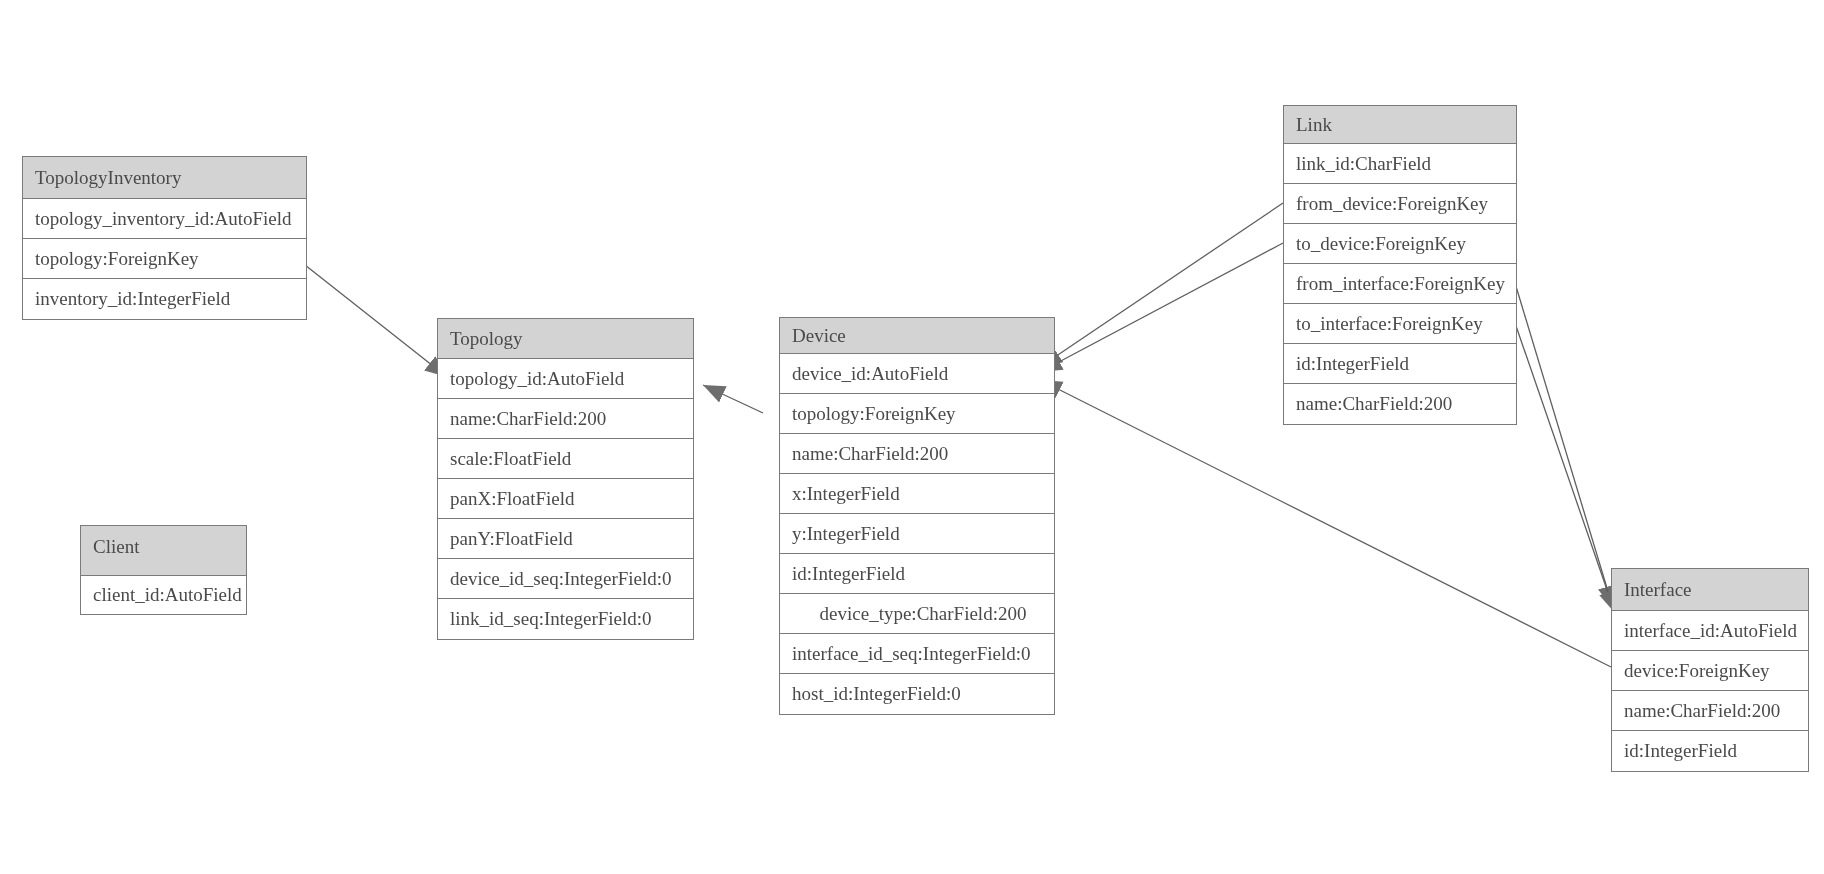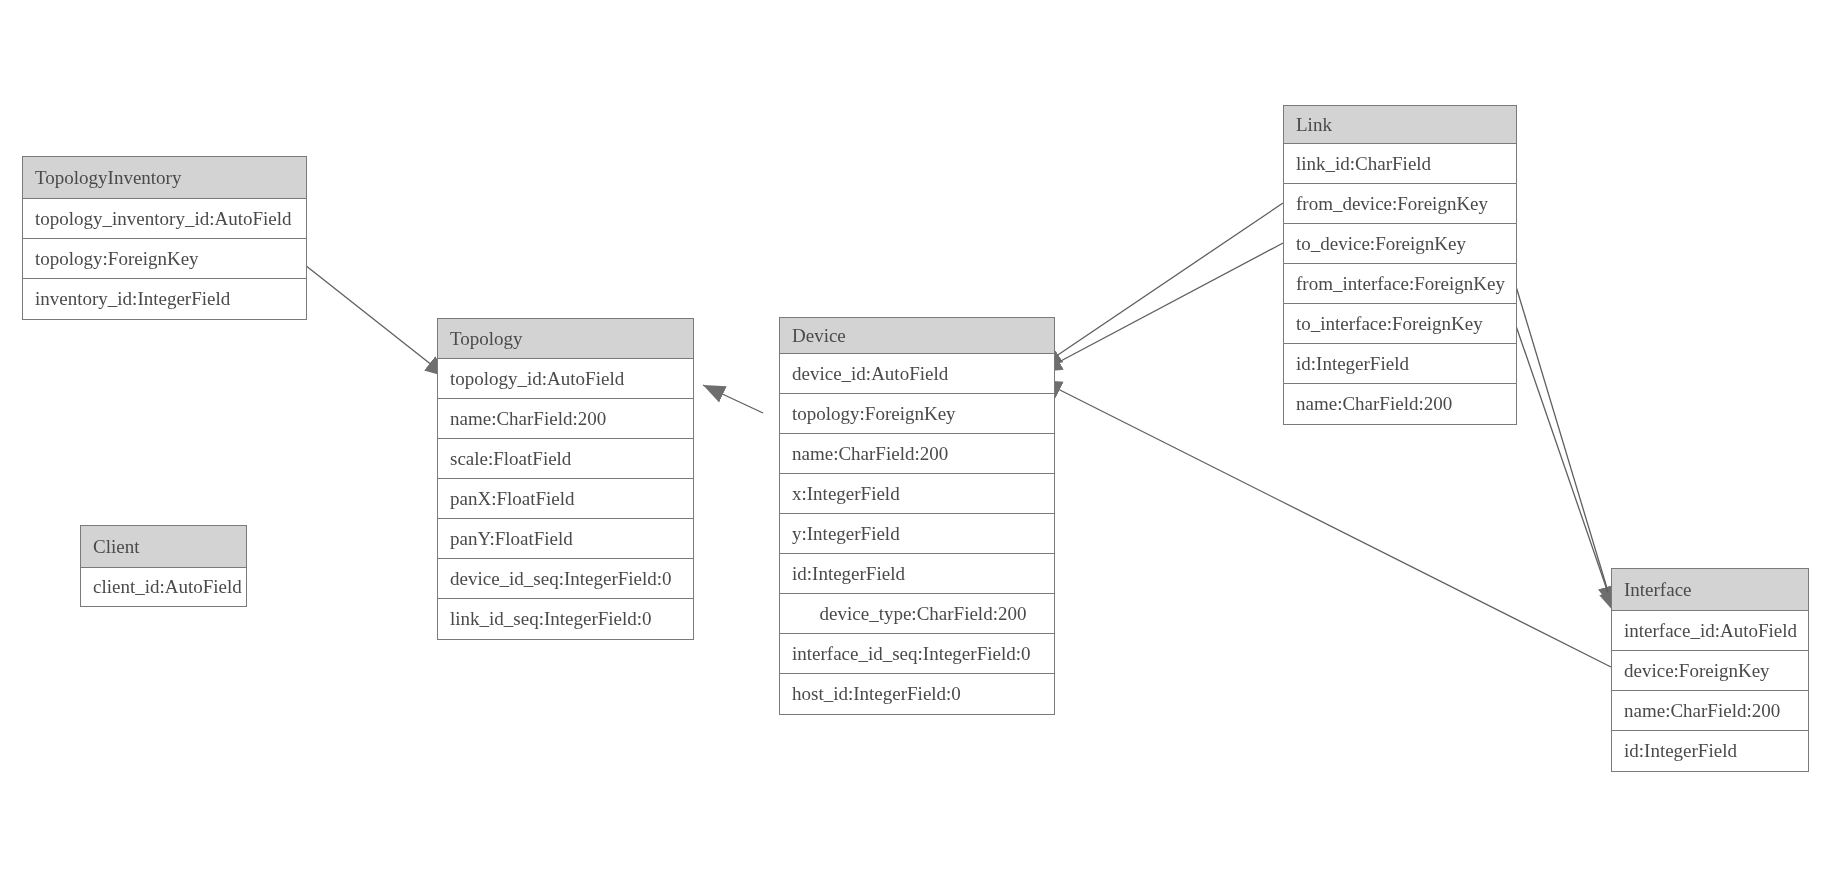--- a/index.html
+++ b/index.html
@@ -90,21 +90,21 @@
         <div class="entity-header" style="height: 40px; line-height: 40px;">Topology</div>
         <div class="entity-row" style="height: 40px; line-height: 39px;">topology_id:AutoField</div>
         <div class="entity-row" style="height: 40px; line-height: 39px;">name:CharField:200</div>
         <div class="entity-row" style="height: 40px; line-height: 39px;">scale:FloatField</div>
         <div class="entity-row" style="height: 40px; line-height: 39px;">panX:FloatField</div>
         <div class="entity-row" style="height: 40px; line-height: 39px;">panY:FloatField</div>
         <div class="entity-row" style="height: 40px; line-height: 39px;">device_id_seq:IntegerField:0</div>
         <div class="entity-row" style="height: 40px; line-height: 39px;">link_id_seq:IntegerField:0</div>
       </div>
       <div class="entity" style="left: 80px; top: 525px; width: 165px;">
-        <div class="entity-header" style="height: 42px; line-height: 42px;">Client</div>
+        <div class="entity-header" style="height: 50px; line-height: 42px;">Client</div>
         <div class="entity-row" style="height: 38px; line-height: 37px;">client_id:AutoField</div>
       </div>
       <div class="entity" style="left: 763px; top: 317px; width: 274px; margin-left: 16px;">
         <div class="entity-header" style="height: 36px; line-height: 36px;">Device</div>
         <div class="entity-row" style="height: 40px; line-height: 39px;">device_id:AutoField</div>
         <div class="entity-row" style="height: 40px; line-height: 39px;">topology:ForeignKey</div>
         <div class="entity-row" style="height: 40px; line-height: 39px;">name:CharField:200</div>
         <div class="entity-row" style="height: 40px; line-height: 39px;">x:IntegerField</div>
         <div class="entity-row" style="height: 40px; line-height: 39px;">y:IntegerField</div>
         <div class="entity-row" style="height: 40px; line-height: 39px;">id:IntegerField</div>

